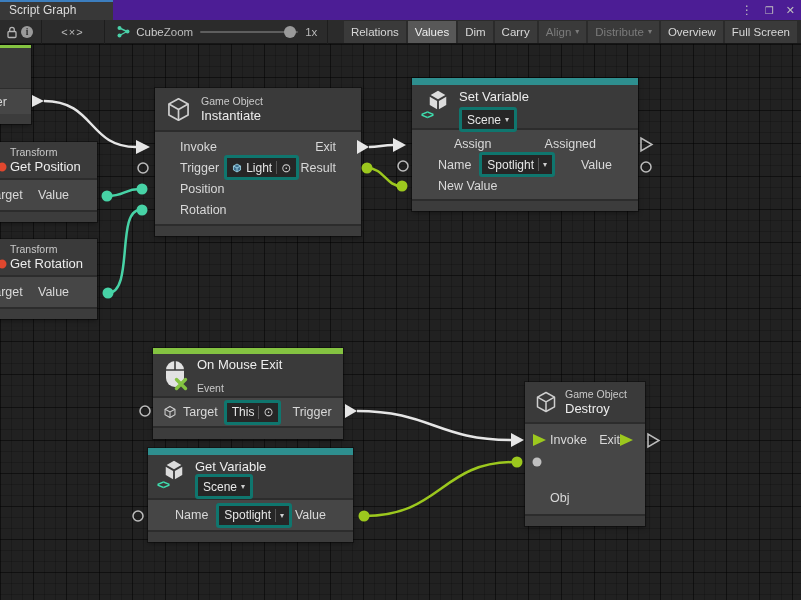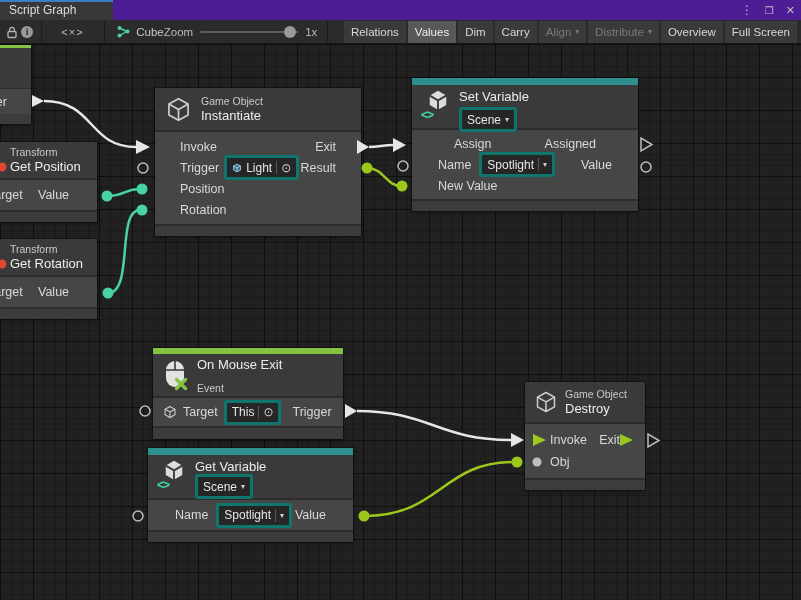--- a/index.html
+++ b/index.html
@@ -359,21 +359,21 @@
           <span class="ntitle">Destroy</span>
         </div>
       </div>
       <div class="nsep"></div>
       <div style="padding:5px 0;">
         <div class="nrow" style="height:22px;">
           <span>Invoke</span>
           <span class="grow"></span>
           <span>Exit</span>
         </div>
-        <div class="nrow" style="height:22px;">
+        <div class="nrow" style="height:22px;margin-top:36px;">
           <span>Obj</span>
         </div>
       </div>
       <div class="nsep"></div>
       <div class="nfoot"></div>
     </div>
 
     <svg class="wires" width="801" height="600" viewBox="0 0 801 600">
 
       <path d="M44 101 C 95 101, 88 147, 136 147" stroke="#E6E6E6" stroke-width="2.5" fill="none"></path>

